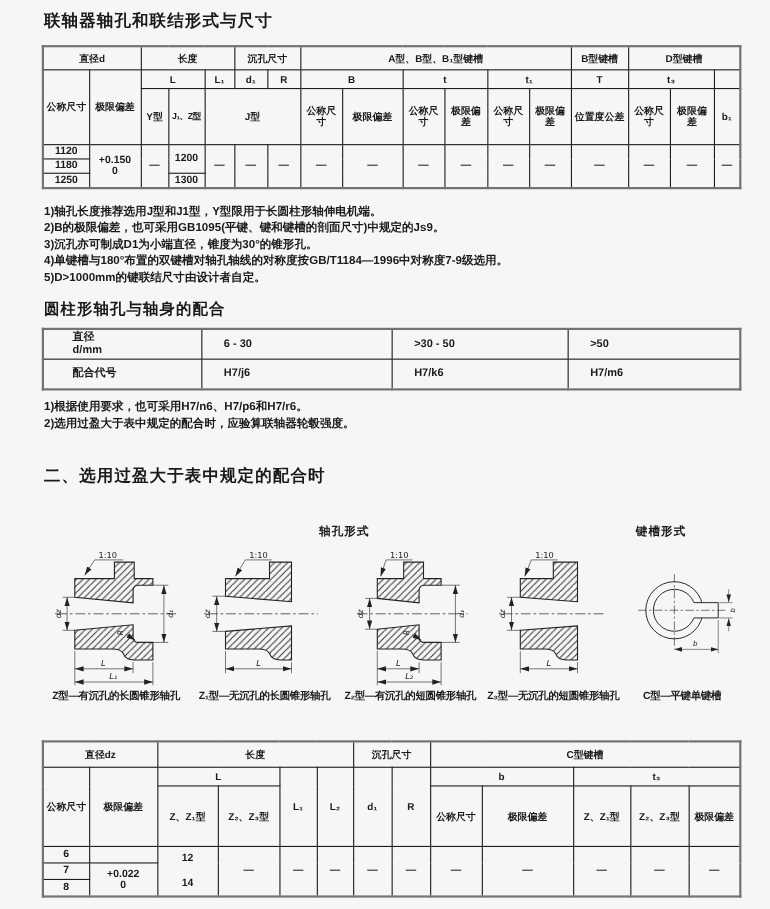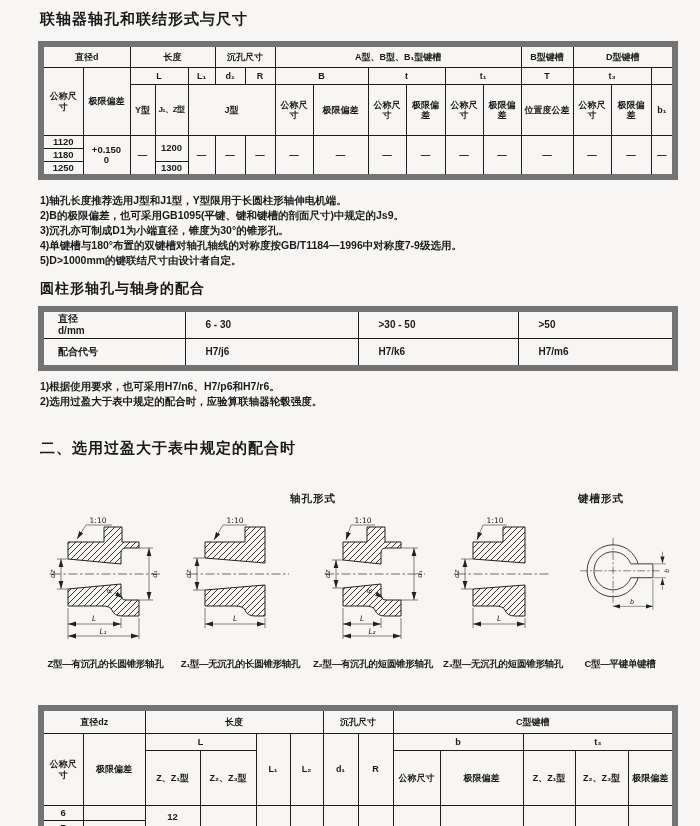--- a/index.html
+++ b/index.html
@@ -10,48 +10,48 @@
     color:#1a1a1a;
   }
   .page{width:700px;min-height:826px;background:#f7f6f4;box-sizing:border-box;
         padding:8px 28px 14px 38px;}
   .title-main{font-size:15px;font-weight:bold;letter-spacing:1px;margin:2px 0 12px 2px;}
   .title-sec{font-size:14px;font-weight:bold;letter-spacing:1px;}
 
   table{border-collapse:collapse;table-layout:fixed;width:634px;background:transparent;}
   td{border:1px solid #1c1c1c;text-align:center;vertical-align:middle;
      font-size:9px;font-weight:bold;line-height:1.15;padding:0 2px;overflow:hidden;}
-  table.bordered{border:6px solid #737373;}
+  table.bordered{border:2px solid #737373;}
   tr.h1 td{height:20px;}
   tr.h2 td{height:16px;}
   .t1 tr.h3 td{height:50px;}
   .t3 tr.h1 td{height:22px;margin-top:46px;}
   .t3 tr.h3 td{height:54px;margin-left:12px;}
   tr.dr td{height:12px;font-size:9.5px;}
   .t3 tr.dr td{height:14px;}
   td.tight{font-size:8px;letter-spacing:-0.5px;padding:0 1px;}
   td.dev div{line-height:10px;}
   td.lstack div{height:22px;line-height:22px;}
 
   .notes{margin:13px 0 0 2px;}
   .notes div{font-size:10.5px;font-weight:bold;line-height:15px;}
 
   .t2 td{height:26px;font-size:10px;text-align:left;padding-left:20px;}
-  .t2 td.rowlab{padding-left:14px;}
+  .t2 td.rowlab{padding-left:26px;}
   .t2 td.rowlab div{line-height:12px;}
 
   .figlabels{position:relative;height:16px;margin-top:34px;}
   .figlabels span{position:absolute;font-size:10.5px;font-weight:bold;letter-spacing:1px;}
   .figlabels .l1{left:252px;}
   .figlabels .l2{left:540px;}
 
   .figrow{display:flex;margin-top:4px;}
   .figrow .fig{display:flex;justify-content:center;text-decoration:underline;}
   .f1,.f2{width:135px;} .f3,.f4{width:130px;} .f5{width:104px;}
-  .caprow{display:flex;margin-top:18px;}
+  .caprow{display:flex;margin-top:2px;}
   .caprow div{font-size:9.5px;font-weight:bold;text-align:center;letter-spacing:-0.3px;}
 
   .t3wrap{margin-top:34px;}
   svg text{font-family:"DejaVu Sans","Liberation Sans",sans-serif;}
   .dimtxt{font-style:italic;}
 </style>
 </head>
 <body>
 
 <div class="page">

